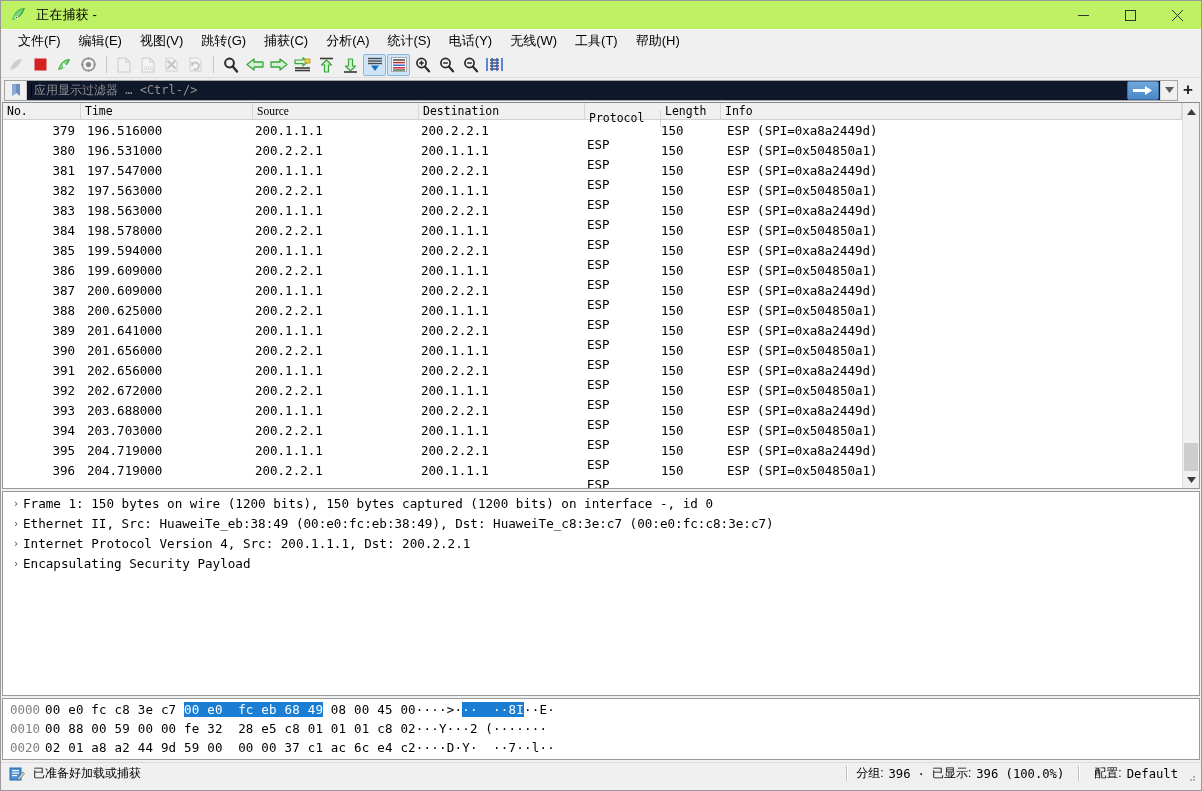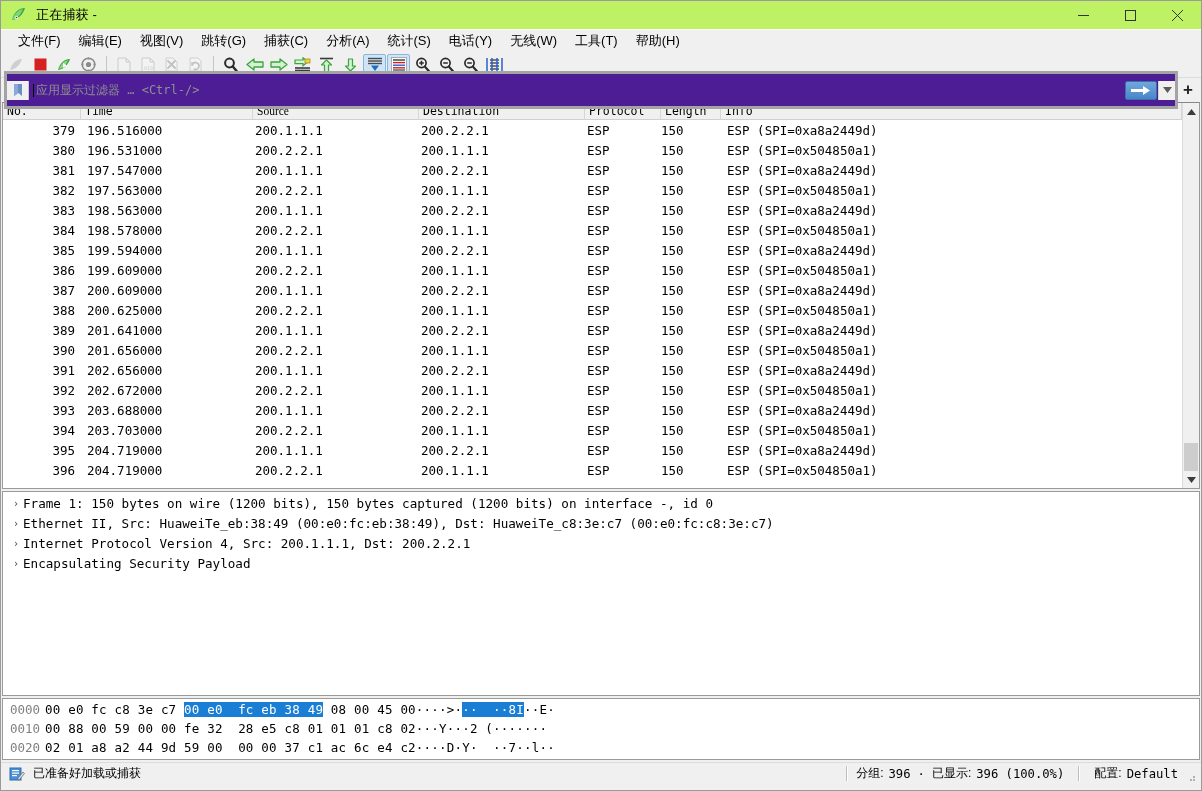--- a/index.html
+++ b/index.html
@@ -65,22 +65,22 @@
   .tb-sep { width: 1px; height: 17px; background: #c6c6c6; margin: 0 5px; }
 
   
   .filterbar {
     height: 24px; flex: 0 0 24px;
     background: #f0f0f0;
     display: flex; align-items: center;
     padding: 0 3px;
   }
   .filter-input-wrap {
-    flex: 1 1 auto; height: 38px;
-    background: #4c1d95; border: 3px solid #a3a3a3;
+    flex: 1 1 auto; height: 21px;
+    background: #0f172a; border: 1px solid #a3a3a3;
     display: flex; align-items: center;
     position: relative;
   }
   .bookmark-btn {
     width: 22px; height: 19px; flex: 0 0 22px;
     display: flex; align-items: center; justify-content: center;
     background: #f0f0f0; border-right: 1px solid #c8c8c8;
   }
   .filter-caret {
     width: 1px; height: 13px; background: #000; margin-left: 4px; flex: 0 0 1px;
@@ -138,21 +138,21 @@
     padding-top: 1px;
   }
   .pkt-row {
     height: 20px; line-height: 20px;
     display: flex; white-space: nowrap;
   }
   .c-no    { width: 78px;  text-align: right; padding-right: 6px; }
   .c-time  { width: 172px; padding-left: 6px; }
   .c-src   { width: 166px; padding-left: 2px; }
   .c-dst   { width: 166px; padding-left: 2px; }
-  .c-proto { width: 76px;  padding-left: 2px; }
+  .c-proto { width: 76px;  padding-left: 2px; margin-top: 14px; }
   .c-len   { width: 60px;  text-align: left; padding-right: 4px; }
   .c-info  { flex: 1 1 auto; padding-left: 6px; }
 
   
   .vscroll {
     width: 17px; flex: 0 0 17px;
     background: #f0f0f0;
     border-left: 1px solid #dcdcdc;
     display: flex; flex-direction: column;
     position: relative;
@@ -673,21 +673,21 @@
         <span>Internet Protocol Version 4, Src: 200.1.1.1, Dst: 200.2.2.1</span>
       </div>
       <div class="det-row">
         <span class="det-caret">›</span>
         <span>Encapsulating Security Payload</span>
       </div>
     </div>
 
   <div class="pane-hex">
     <div class="hex-inner" id="hex-inner">
-        <div class="hex-row"><span class="hx-off">0000</span><span class="hx-bytes"><span>00 e0 fc c8 3e c7 </span><span class="hl">00 e0  fc eb 38 49</span><span> 08 00 45 00</span></span><span class="hx-ascii"><span>····&gt;·</span><span class="hl">··  ··8I</span><span>··E·</span></span></div>
+        <div class="hex-row"><span class="hx-off">0000</span><span class="hx-bytes"><span>00 e0 fc c8 3e c7 </span><span class="hl">00 e0  fc eb 68 49</span><span> 08 00 45 00</span></span><span class="hx-ascii"><span>····&gt;·</span><span class="hl">··  ··8I</span><span>··E·</span></span></div>
         <div class="hex-row"><span class="hx-off">0010</span><span class="hx-bytes"><span>00 88 00 59 00 00 fe 32  28 e5 c8 01 01 01 c8 02</span></span><span class="hx-ascii"><span>···Y···2 (·······</span></span></div>
         <div class="hex-row"><span class="hx-off">0020</span><span class="hx-bytes"><span>02 01 a8 a2 44 9d 59 00  00 00 37 c1 ac 6c e4 c2</span></span><span class="hx-ascii"><span>····D·Y·  ··7··l··</span></span></div>
       </div>
   </div>
 
   <div class="statusbar">
     <div class="sb-icon">
       <svg width="16" height="16" viewBox="0 0 16 16">
         <rect x="1" y="2" width="11" height="12" fill="#4a90d9" stroke="#2b6ca8" stroke-width="1"></rect>
         <rect x="3" y="4" width="7" height="1.2" fill="#ffffff"></rect>

